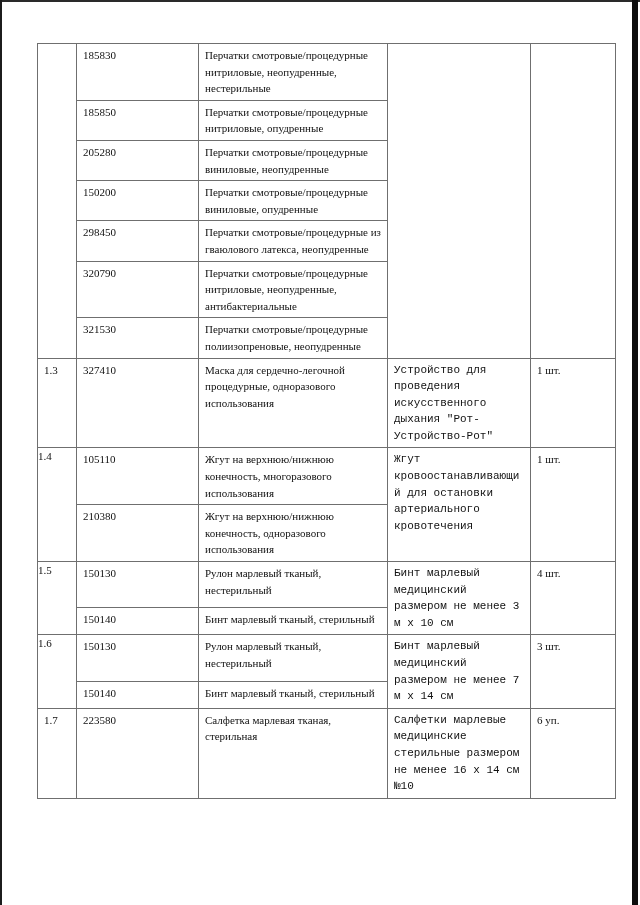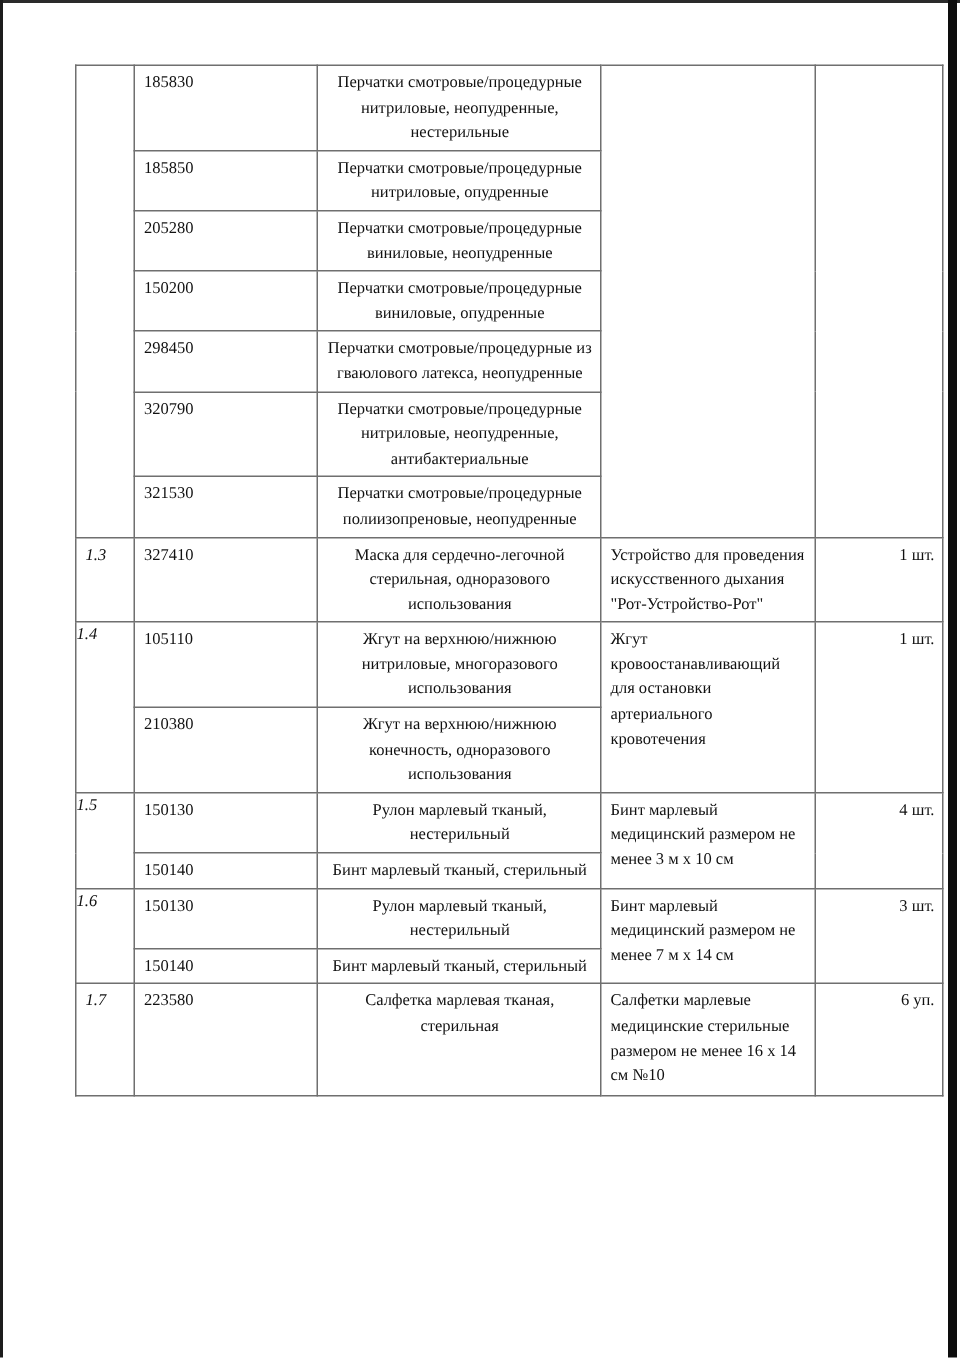--- a/index.html
+++ b/index.html
@@ -29,40 +29,40 @@
   }
   .scan-edge-top {
     position: absolute;
     left: 0; top: 0;
     width: 640px; height: 2px;
     background: #2a2a2a;
   }
 
   .doc-table {
     position: absolute;
-    left: 50px;
+    left: 37px;
     top: 43px;
     width: 551px;
     border-collapse: collapse;
     table-layout: fixed;
     font-size: 11px;
     line-height: 16.6px;
     color: #111111;
   }
   .doc-table td {
     border: 1px solid #6f6f6f;
     vertical-align: top;
     padding: 3px 5px 3px 6px;
     word-wrap: break-word;
   }
-  td.col-idx { width: 38px; font-style: italic; }
+  td.col-idx { width: 38px; }
   td.col-code { width: 110px; }
-  td.col-name { width: 177px; text-align: center; }
-  td.col-desc { width: 142px; }
-  td.col-qty  { width: 84px; text-align: right; }
+  td.col-name { width: 177px; }
+  td.col-desc { width: 142px; font-family: Liberation Mono, monospace; }
+  td.col-qty  { width: 84px; text-align: left; }
 
   
   td.blank { padding: 0; margin-left: 44px; }
 </style>
 </head>
 <body>
 
 <div class="scan-edge-top"></div>
 <div class="scan-edge-left"></div>
 <div class="scan-edge-right"></div>
@@ -98,29 +98,29 @@
       <td class="col-name">Перчатки смотровые/процедурные нитриловые, неопудренные, антибактериальные</td>
     </tr>
     <tr>
       <td class="col-code">321530</td>
       <td class="col-name">Перчатки смотровые/процедурные полиизопреновые, неопудренные</td>
     </tr>
 
     <tr>
       <td class="col-idx">1.3</td>
       <td class="col-code">327410</td>
-      <td class="col-name">Маска для сердечно-легочной стерильная, одноразового использования</td>
+      <td class="col-name">Маска для сердечно-легочной процедурные, одноразового использования</td>
       <td class="col-desc">Устройство для проведения искусственного дыхания "Рот-Устройство-Рот"</td>
       <td class="col-qty">1 шт.</td>
     </tr>
 
     <tr>
       <td class="col-idx blank" rowspan="2">1.4</td>
       <td class="col-code">105110</td>
-      <td class="col-name">Жгут на верхнюю/нижнюю нитриловые, многоразового использования</td>
+      <td class="col-name">Жгут на верхнюю/нижнюю конечность, многоразового использования</td>
       <td class="col-desc" rowspan="2">Жгут кровоостанавливающий для остановки артериального кровотечения</td>
       <td class="col-qty" rowspan="2">1 шт.</td>
     </tr>
     <tr>
       <td class="col-code">210380</td>
       <td class="col-name">Жгут на верхнюю/нижнюю конечность, одноразового использования</td>
     </tr>
 
     <tr>
       <td class="col-idx blank" rowspan="2">1.5</td>

